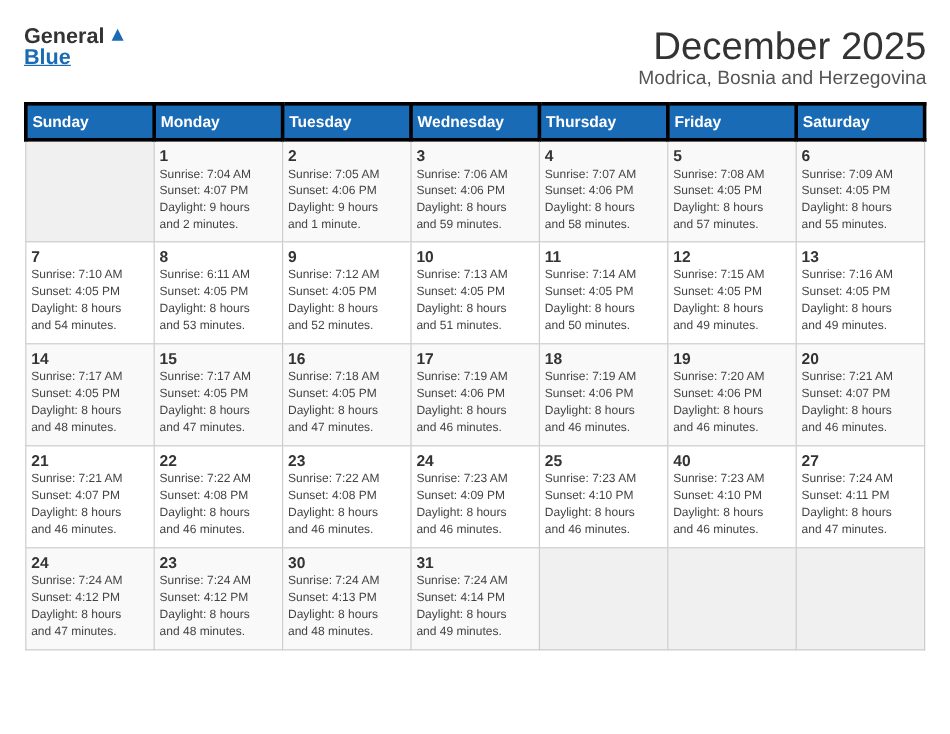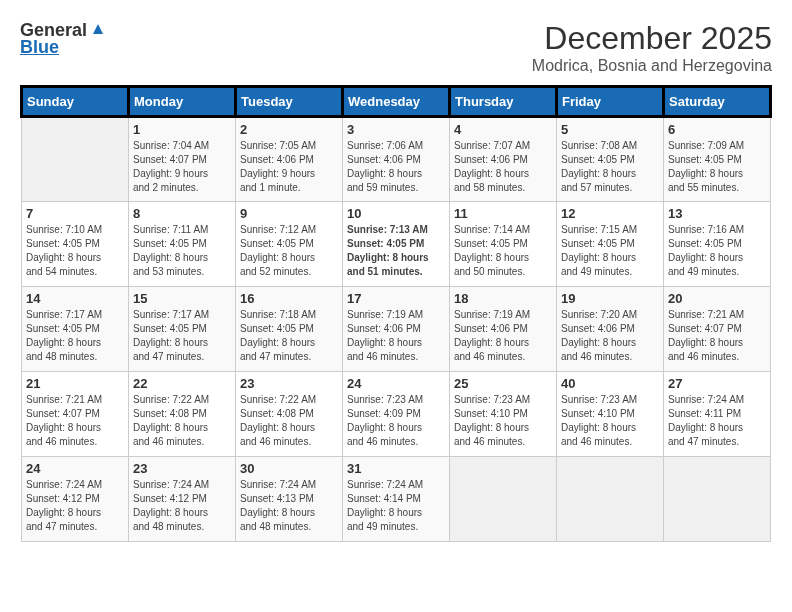--- a/index.html
+++ b/index.html
@@ -157,35 +157,35 @@
       <tr>
         <td>
           <span class="day-number">7</span>
           <div class="day-info" style="white-space: pre-line;">Sunrise: 7:10 AM
 Sunset: 4:05 PM
 Daylight: 8 hours
 and 54 minutes.</div>
         </td>
         <td>
           <span class="day-number">8</span>
-          <div class="day-info" style="white-space: pre-line;">Sunrise: 7:11 AM
+          <div class="day-info" style="white-space: pre-line;">Sunrise: 6:11 AM
 Sunset: 4:05 PM
 Daylight: 8 hours
 and 53 minutes.</div>
         </td>
         <td>
           <span class="day-number">9</span>
           <div class="day-info" style="white-space: pre-line;">Sunrise: 7:12 AM
 Sunset: 4:05 PM
 Daylight: 8 hours
 and 52 minutes.</div>
         </td>
         <td>
           <span class="day-number">10</span>
-          <div class="day-info" style="white-space: pre-line; font-weight: bold;">Sunrise: 7:13 AM
+          <div class="day-info" style="white-space: pre-line;">Sunrise: 7:13 AM
 Sunset: 4:05 PM
 Daylight: 8 hours
 and 51 minutes.</div>
         </td>
         <td>
           <span class="day-number">11</span>
           <div class="day-info" style="white-space: pre-line;">Sunrise: 7:14 AM
 Sunset: 4:05 PM
 Daylight: 8 hours
 and 50 minutes.</div>

